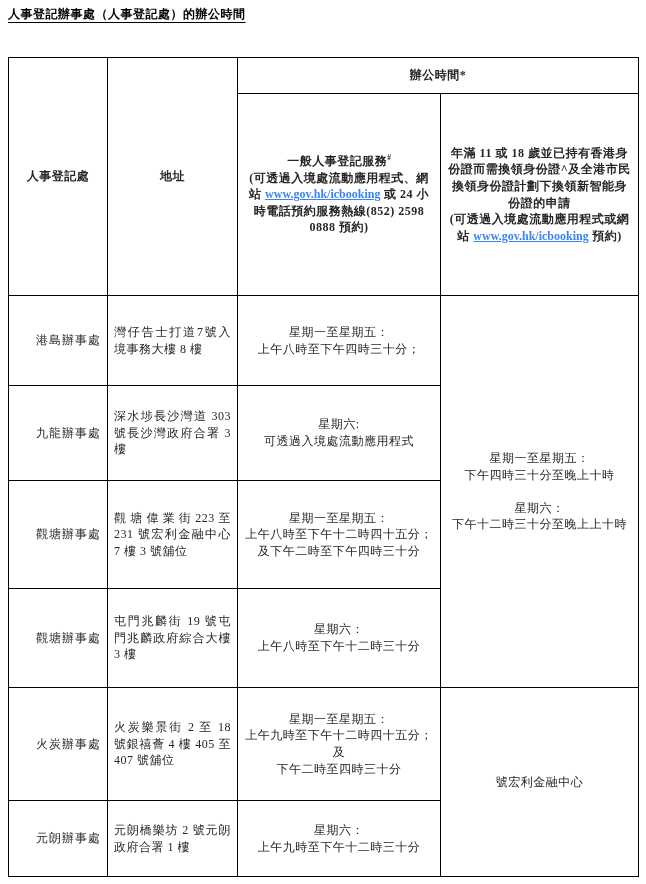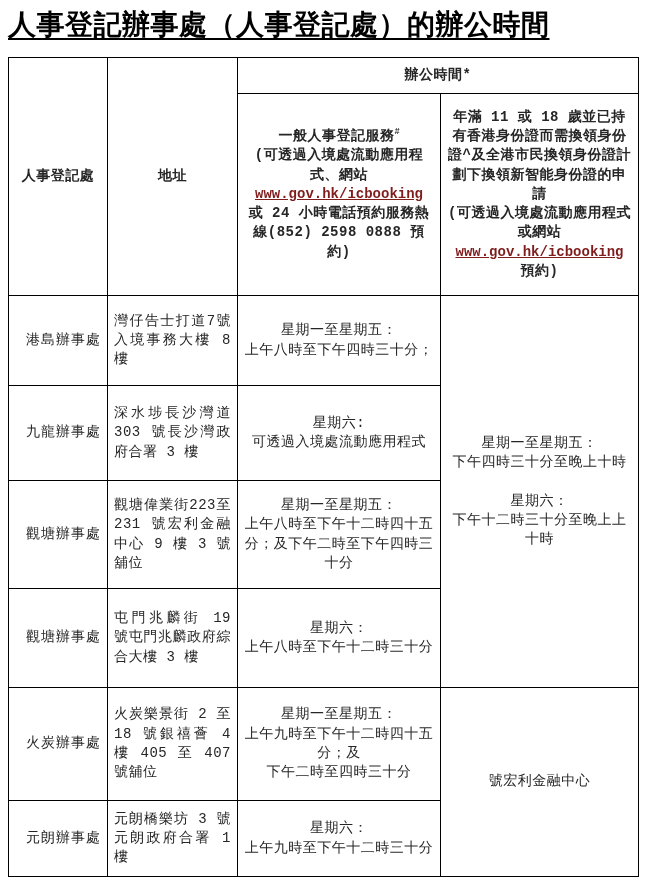--- a/index.html
+++ b/index.html
@@ -7,56 +7,55 @@
   body {
     width: 646px; height: 884px;
     font-family: "Liberation Serif", "DejaVu Serif", serif;
     color: #000;
     position: relative;
     overflow: hidden;
   }
   .page-title {
     position: absolute;
     left: 8px; top: 6px;
-    font-size: 28px;
+    font-size: 12px;
     font-weight: bold;
     text-decoration: underline;
     text-underline-offset: 4px;
     letter-spacing: 0.5px;
     white-space: nowrap;
   }
   table.offices {
     position: absolute;
     left: 8px; top: 57px;
     width: 630px;
     border-collapse: collapse;
     table-layout: fixed;
   }
   table.offices td {
     border: 1.5px solid #000;
     vertical-align: middle;
-    font-size: 14px;
+    font-size: 12px;
     line-height: 1.38;
     color: #262626;
     padding: 3px 6px;
-    font-family: Liberation Mono, monospace;
   }
   td.hdr {
     font-weight: bold;
     color: #000;
     text-align: center;
     font-size: 17px;
     line-height: 1.32;
     letter-spacing: 0.5px;
   }
   td.hours-top { height: 36px; }
   td.subhdr { height: 202px; padding: 4px 5px; text-align: center; }
   .url {
     font-weight: bold;
-    color: #7f1d1d;
+    color: #3b82f6;
     text-decoration: underline;
     display: inline-block;
     letter-spacing: 0;
   }
   sup.note { font-size: 0.62em; vertical-align: super; letter-spacing: 0; }
   td.office-cell {
     padding-left: 5px;
     letter-spacing: 1px;
     white-space: nowrap;
     text-align: right;
@@ -126,38 +125,38 @@
 下午十二時三十分至晚上上十時</td>
   </tr>
   <tr class="r2">
     <td class="office-cell">九龍辦事處</td>
     <td class="addr-cell">深水埗長沙灣道 303 號長沙灣政府合署 3 樓</td>
     <td class="hours-cell">星期六:
 可透過入境處流動應用程式</td>
   </tr>
   <tr class="r3">
     <td class="office-cell">觀塘辦事處</td>
-    <td class="addr-cell">觀塘偉業街223至 231 號宏利金融中心 9 樓 3 號舖位</td>
+    <td class="addr-cell">觀塘偉業街223至 231 號宏利金融中心 7 樓 3 號舖位</td>
     <td class="hours-cell">星期一至星期五：
 上午八時至下午十二時四十五分；及下午二時至下午四時三十分</td>
   </tr>
   <tr class="r4">
     <td class="office-cell">觀塘辦事處</td>
     <td class="addr-cell">屯門兆麟街 19 號屯門兆麟政府綜合大樓 3 樓</td>
     <td class="hours-cell">星期六：
 上午八時至下午十二時三十分</td>
   </tr>
   <tr class="r5">
     <td class="office-cell">火炭辦事處</td>
     <td class="addr-cell">火炭樂景街 2 至 18 號銀禧薈 4 樓 405 至 407 號舖位</td>
     <td class="hours-cell">星期一至星期五：
 上午九時至下午十二時四十五分；及
 下午二時至四時三十分</td>
     <td class="ext-cell" rowspan="2">號宏利金融中心</td>
   </tr>
   <tr class="r6">
     <td class="office-cell">元朗辦事處</td>
-    <td class="addr-cell">元朗橋樂坊 3 號元朗政府合署 1 樓</td>
+    <td class="addr-cell">元朗橋樂坊 2 號元朗政府合署 1 樓</td>
     <td class="hours-cell">星期六：
 上午九時至下午十二時三十分</td>
   </tr>
 </tbody>
   </table>
 
 </body></html>

